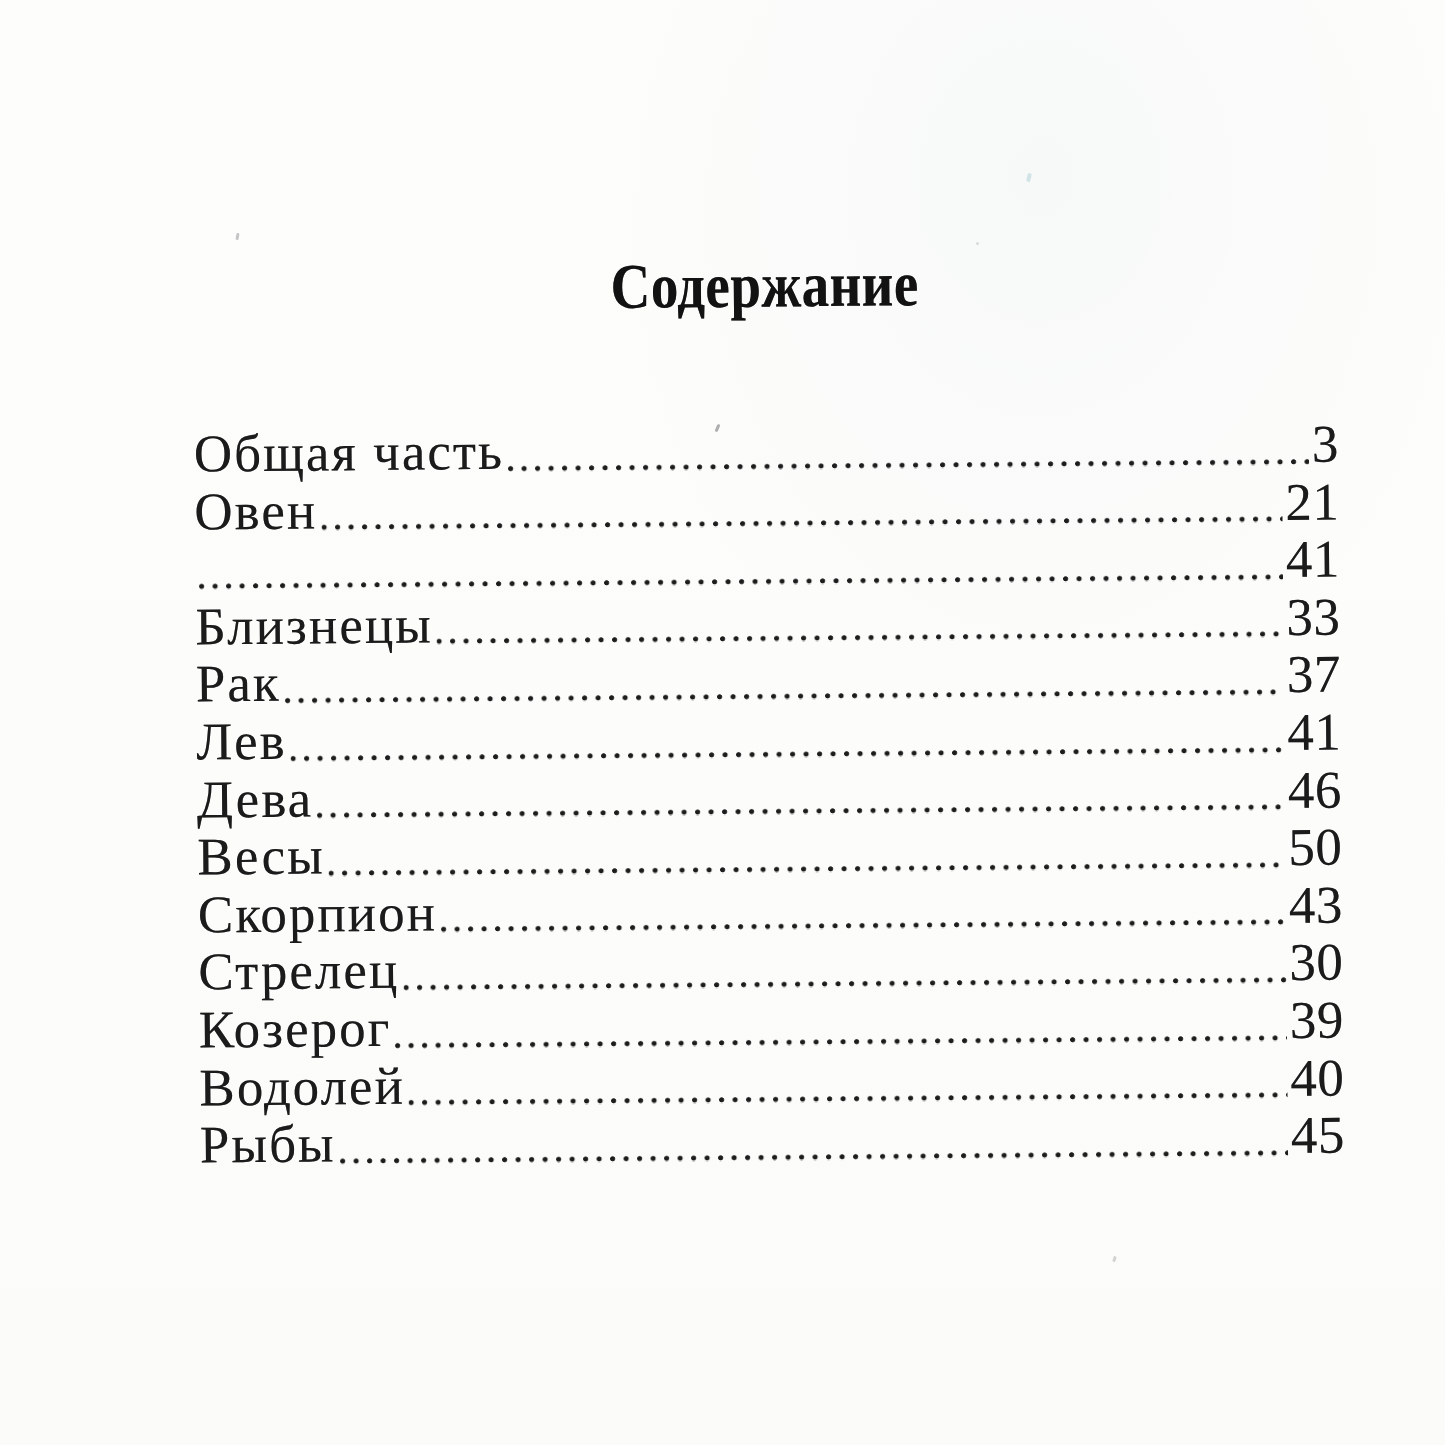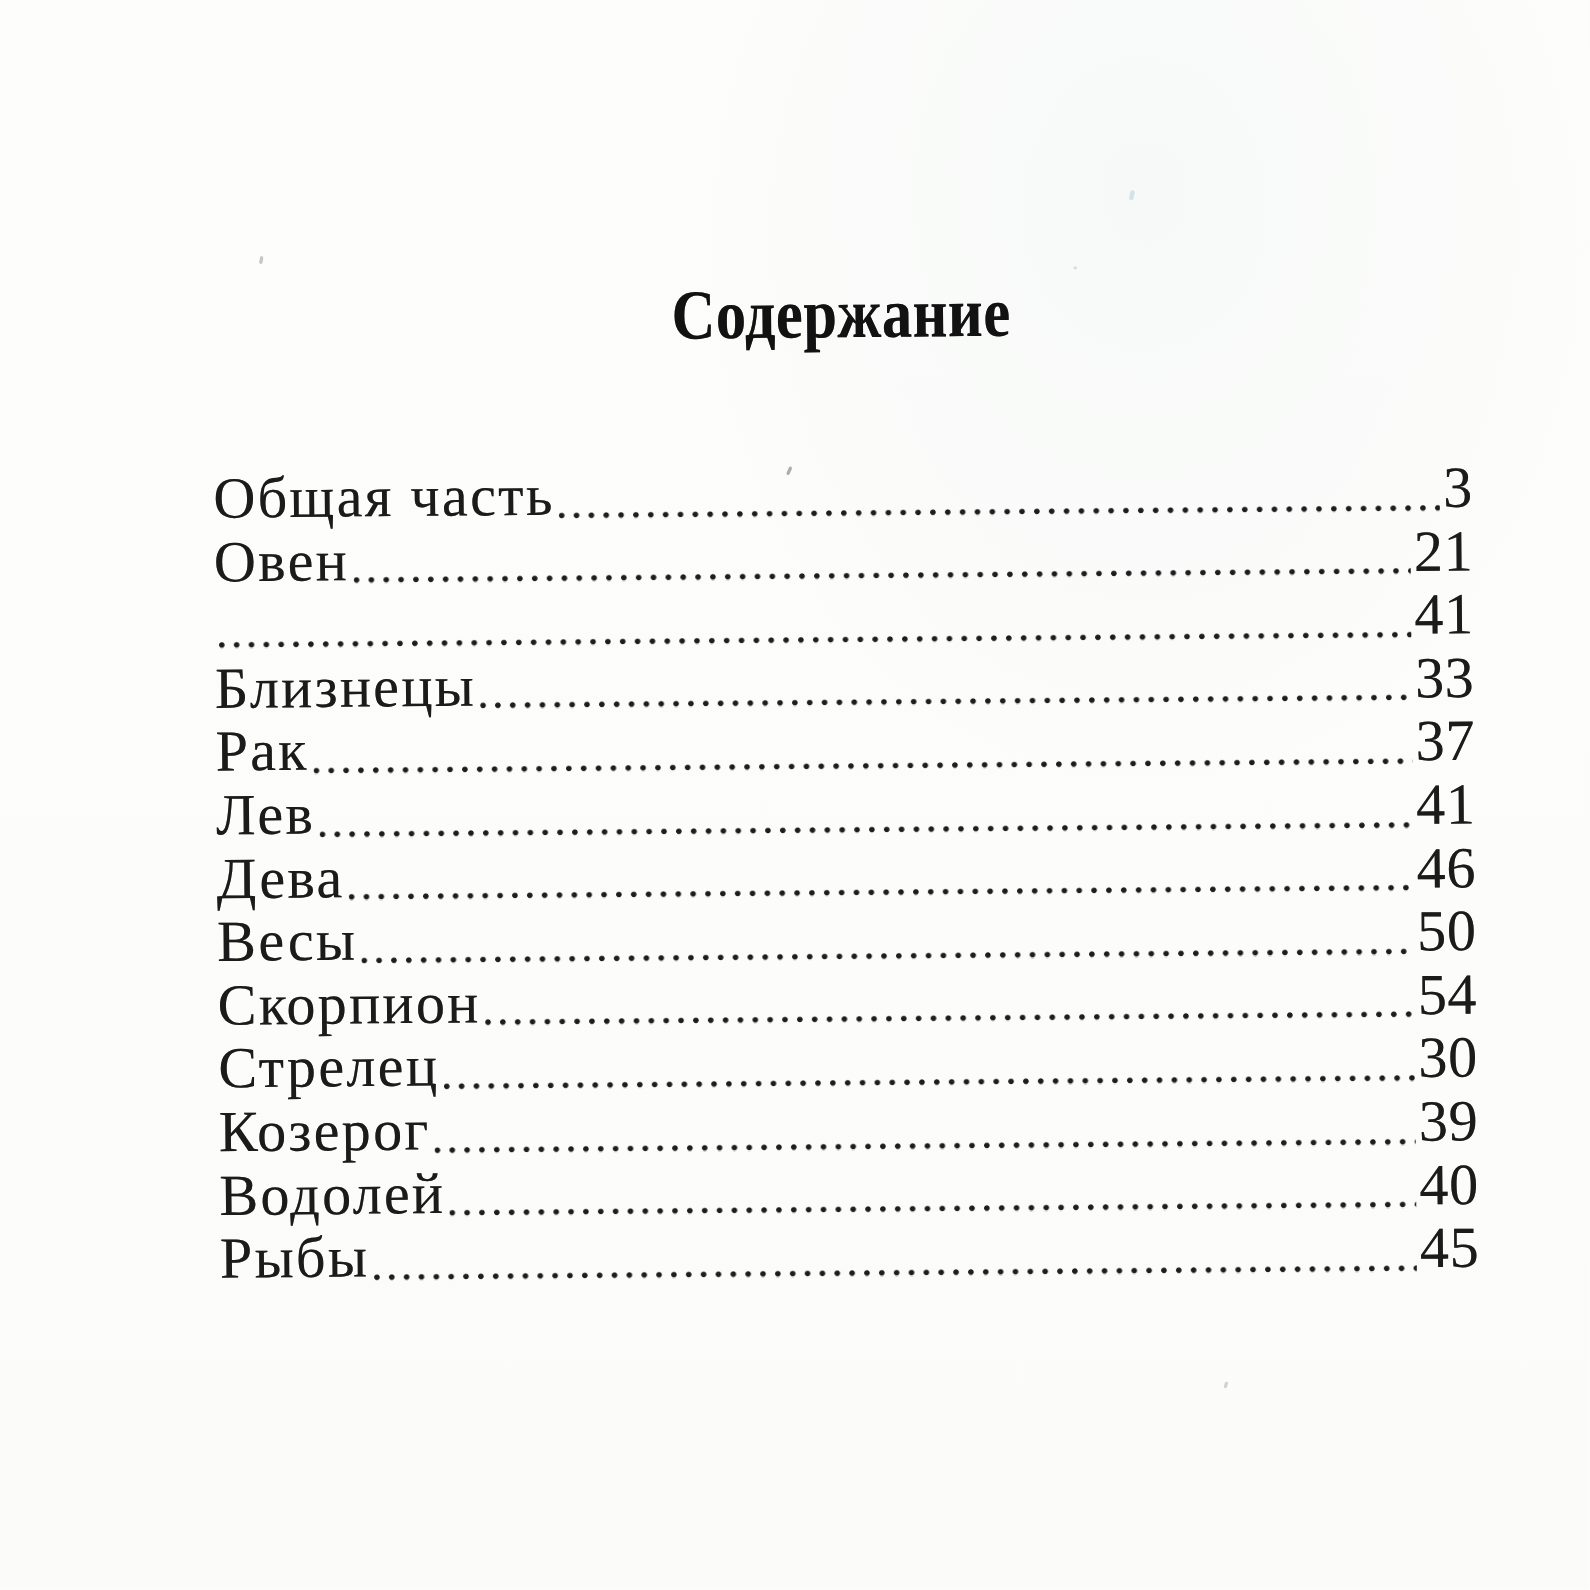--- a/index.html
+++ b/index.html
@@ -147,21 +147,21 @@
 
   <div class="toc-row">
     <span class="toc-label">Весы</span>
     <span class="dot-leader"></span>
     <span class="toc-page">50</span>
   </div>
 
   <div class="toc-row">
     <span class="toc-label">Скорпион</span>
     <span class="dot-leader"></span>
-    <span class="toc-page">54</span>
+    <span class="toc-page">43</span>
   </div>
 
   <div class="toc-row">
     <span class="toc-label">Стрелец</span>
     <span class="dot-leader"></span>
     <span class="toc-page">30</span>
   </div>
 
   <div class="toc-row">
     <span class="toc-label">Козерог</span>

